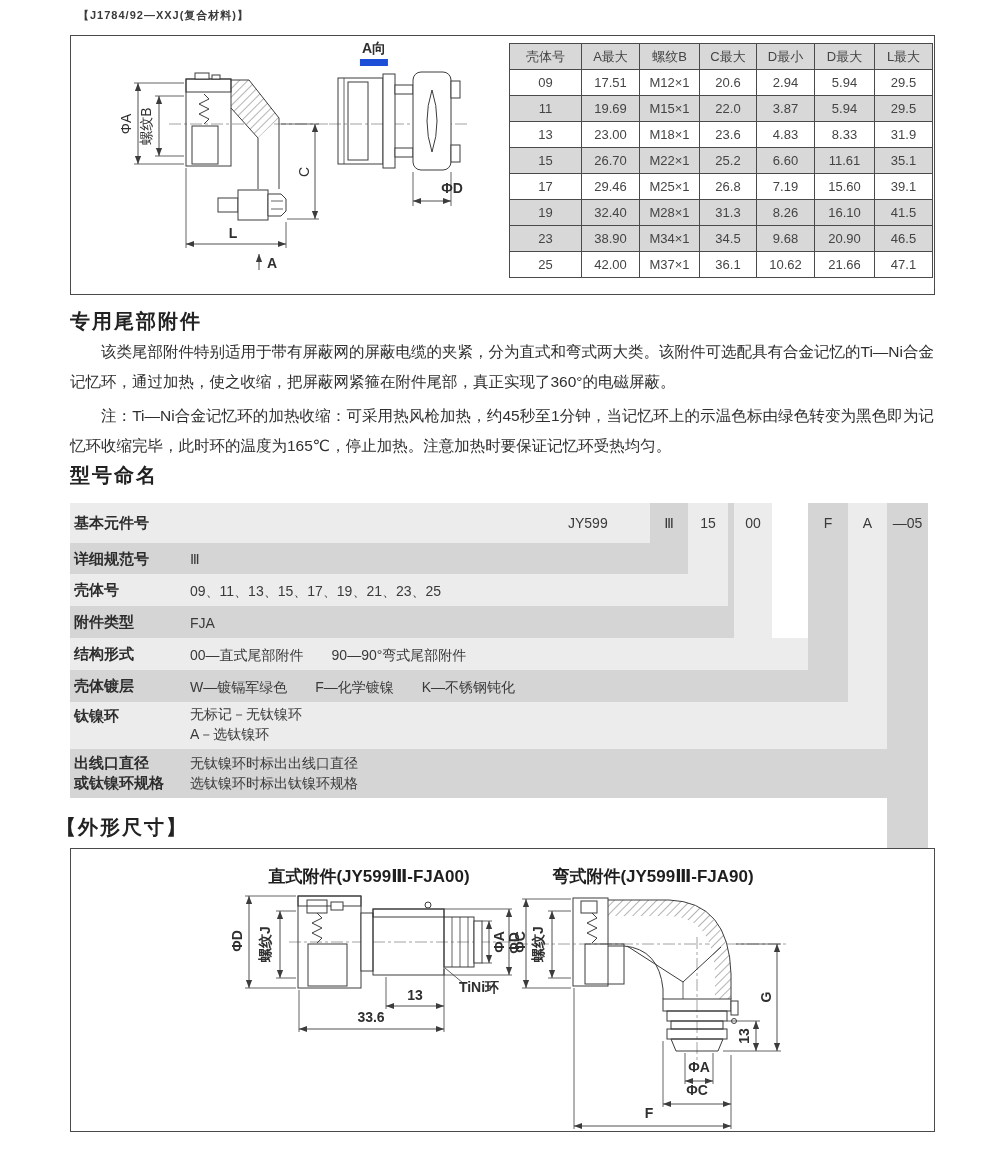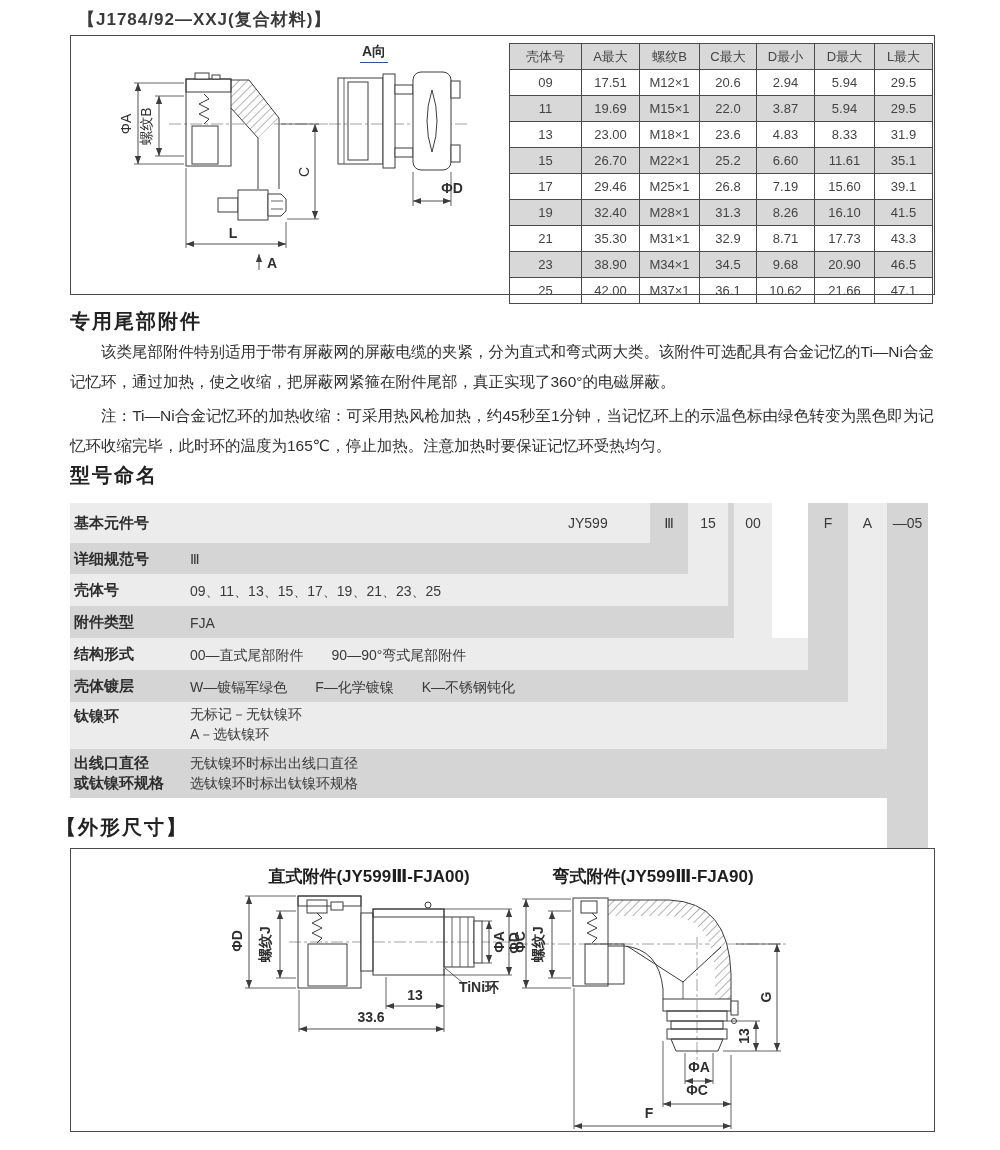--- a/index.html
+++ b/index.html
@@ -1,37 +1,37 @@
 <!DOCTYPE html>
 <html><head>
 <meta charset="utf-8">
 <style>
   html,body{margin:0;padding:0;background:#fff;}
   body{font-family:"Liberation Sans","DejaVu Sans",sans-serif;color:#333;}
   #page{position:relative;width:1000px;height:1150px;background:#fff;overflow:hidden;}
   .abs{position:absolute;}
   .box{position:absolute;border:1px solid #4a4a4a;background:#fff;}
-  .pagetitle{font-size:17px;font-weight:600;color:#3a3a3a;letter-spacing:1px;}
+  .pagetitle{font-size:11px;font-weight:600;color:#3a3a3a;letter-spacing:1px;}
   .sechead{font-size:20px;font-weight:700;color:#222;letter-spacing:2px;}
   .para{font-size:15.5px;line-height:30px;text-align:justify;color:#2f2f2f;text-indent:2em;margin:0 0 4px 0;}
   table.spec{border-collapse:collapse;table-layout:fixed;font-size:13px;color:#444;}
   table.spec th,table.spec td{border:1px solid #4a4a4a;text-align:center;padding:0;height:25px;font-weight:400;}
   table.spec tr.shade{background:#d8d8d8;}
   .nrow{position:absolute;left:0;text-align:right;}
   .nlight{background:#ececec;}
   .ndark{background:#d5d5d5;}
   .nlabel{position:absolute;left:4px;font-size:15px;font-weight:600;color:#2d2d2d;white-space:nowrap;}
   .nvalue{position:absolute;left:120px;font-size:14px;color:#3a3a3a;white-space:nowrap;}
   .ncode{position:absolute;top:0;width:100%;text-align:center;line-height:40px;font-size:14px;color:#3a3a3a;}
   .nstrip{position:absolute;top:0;}
   .hlab,.vlab{position:absolute;font-size:14px;color:#2f2f2f;white-space:nowrap;}
   .hlab{transform:translate(-50%,-50%);}
   .vlab{transform:translate(-50%,-50%) rotate(-90deg);}
   .dimtitle{position:absolute;transform:translate(-50%,-50%);font-size:17px;font-weight:700;color:#1e1e1e;white-space:nowrap;}
-  .viewlab{border-bottom:1px solid #1d4ed8;padding:0 2px 1px 2px;font-weight:600;}
+  .viewlab{border-bottom:7px solid #1d4ed8;padding:0 2px 1px 2px;font-weight:600;}
   svg{position:absolute;left:0;top:0;}
   .ln{stroke:#3c3c3c;fill:none;stroke-width:1;}
   .lnf{stroke:#3c3c3c;fill:#fff;stroke-width:1;}
   .dm{stroke:#3c3c3c;stroke-width:0.9;fill:none;}
   .ex{stroke:#3c3c3c;stroke-width:0.8;fill:none;}
   .cl{stroke:#8a8a8a;stroke-width:0.8;fill:none;stroke-dasharray:12 3 3 3;}
 </style>
 </head>
 <body>
 
@@ -186,29 +186,20 @@
           </tr>
       <tr class="shade">
             <td>19</td>
             <td>32.40</td>
             <td>M28×1</td>
             <td>31.3</td>
             <td>8.26</td>
             <td>16.10</td>
             <td>41.5</td>
           </tr>
-      <tr>
-            <td>21</td>
-            <td>35.30</td>
-            <td>M31×1</td>
-            <td>32.9</td>
-            <td>8.71</td>
-            <td>17.73</td>
-            <td>43.3</td>
-          </tr>
       <tr class="shade">
             <td>23</td>
             <td>38.90</td>
             <td>M34×1</td>
             <td>34.5</td>
             <td>9.68</td>
             <td>20.90</td>
             <td>46.5</td>
           </tr>
       <tr>

